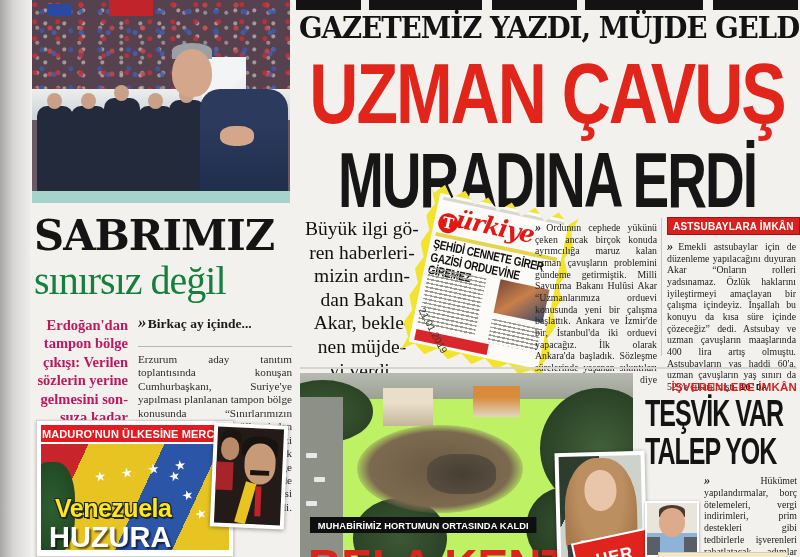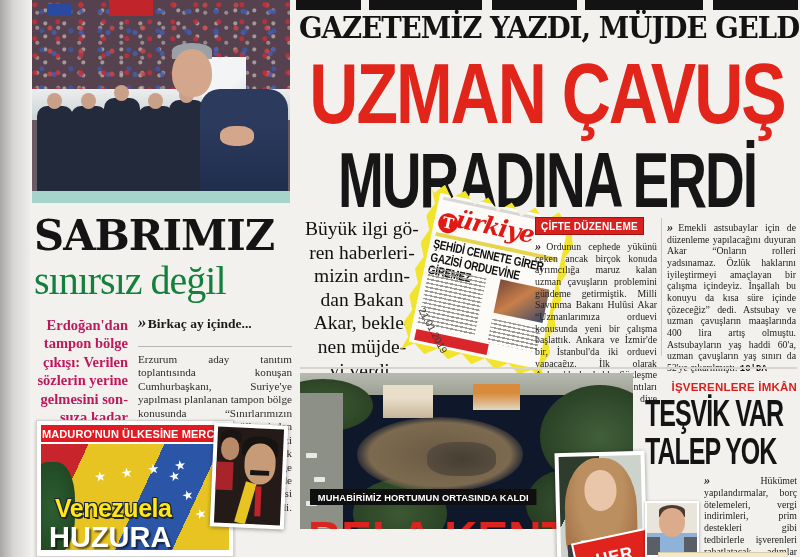--- a/index.html
+++ b/index.html
@@ -98,21 +98,21 @@
   .cifte{left:535px;top:216px;width:122px;}
   .astsubay{left:667px;top:216px;width:129px;}
   .redbar{display:inline-block;background:#d8211f;border:1px solid #9d1513;color:#fff;
     font-family:"Liberation Sans",sans-serif;font-weight:bold;font-size:10px;letter-spacing:.2px;
     padding:3px 5px 2px;white-space:nowrap;}
   .colbody{margin:6px 0 0;font-size:9.8px;line-height:1.19;text-align:justify;color:#222;}
   .vdiv{position:absolute;left:661px;top:218px;width:1px;height:138px;background:#c9c7c3;}
   .hdiv{position:absolute;left:300px;top:367px;width:497px;height:2px;background:#d8d5d1;}
 
   
-  .storm{position:absolute;left:300px;top:373px;width:333px;height:156px;background:#0f172a;overflow:hidden;text-align:center;}
+  .storm{position:absolute;left:300px;top:373px;width:333px;height:184px;background:#bef264;overflow:hidden;text-align:center;}
   .st-toproad{position:absolute;left:0;top:0;width:100%;height:14%;background:linear-gradient(180deg,#b7bab1,#9da093);}
   .blob{position:absolute;border-radius:50%;}
   .st-g1{left:-8%;top:4%;width:30%;height:34%;background:radial-gradient(closest-side,#3e5a33,#2c4426);}
   .st-g2{right:-8%;top:8%;width:36%;height:66%;background:radial-gradient(closest-side,#41603a,#2a4125);}
   .st-g3{left:16%;top:68%;width:28%;height:44%;background:radial-gradient(closest-side,#3c5833,#2b4326);}
   .st-g4{right:8%;top:62%;width:24%;height:44%;background:radial-gradient(closest-side,#375231,#263d22);}
   .st-b1{position:absolute;left:25%;top:8%;width:15%;height:21%;background:linear-gradient(180deg,#e9dec9 40%,#c6b59c);}
   .st-b2{position:absolute;left:52%;top:7%;width:14%;height:17%;background:linear-gradient(180deg,#d88b3a 35%,#e2d6c1);}
   .st-roadL{position:absolute;left:0;top:13%;width:13%;height:87%;background:#8d9087;}
   .car{position:absolute;width:11px;height:5px;background:#e8e8e6;border-radius:1px;}
@@ -264,27 +264,27 @@
         <div class="i-photo"></div>
         <div class="i-cols"></div>
         <div class="i-cols2"></div>
         <div class="i-red"></div>
       </div>
     </div>
     <div class="i-date">21.01.2019</div>
   </div>
 
   <div class="col cifte">
-    <span class="redbar">ÇİFTE DÜZENLEME</span>
     <p class="colbody"><span class="mk">»</span> <span>Ordunun cephede yükünü çeken ancak birçok konuda ayrımcılığa maruz kalan uzman çavuşların problemini gündeme getirmiştik. Milli Savunma Bakanı Hulûsi Akar “Uzmanlarımıza orduevi konusunda yeni bir çalışma başlattık. Ankara ve İzmir'de bir, İstanbul'da iki orduevi yapacağız. İlk olarak Ankara'da başladık. Sözleşme sürelerinde yaşanan sıkıntıları aşmaya çalışıyoruz” diye müjde verdi.</span></p>
   </div>
 
   <div class="vdiv"></div>
 
   <div class="col astsubay">
+    <span class="redbar">ASTSUBAYLARA İMKÂN</span>
     <p class="colbody"><span class="mk">»</span> <span>Emekli astsubaylar için de düzenleme yapılacağını duyuran Akar “Onların rolleri yadsınamaz. Özlük haklarını iyileştirmeyi amaçlayan bir çalışma içindeyiz. İnşallah bu konuyu da kısa süre içinde çözeceğiz” dedi. Astsubay ve uzman çavuşların maaşlarında 400 lira artış olmuştu. Astsubayların yaş haddi 60'a, uzman çavuşların yaş sınırı da 52'ye çıkarılmıştı.</span> <b class="pref">10'DA</b></p>
   </div>
 
   <div class="hdiv"></div>
 
   <div class="storm">
     <div class="st-toproad"></div>
     <div class="blob st-g1"></div>
     <div class="blob st-g2"></div>
     <div class="blob st-g3"></div>

